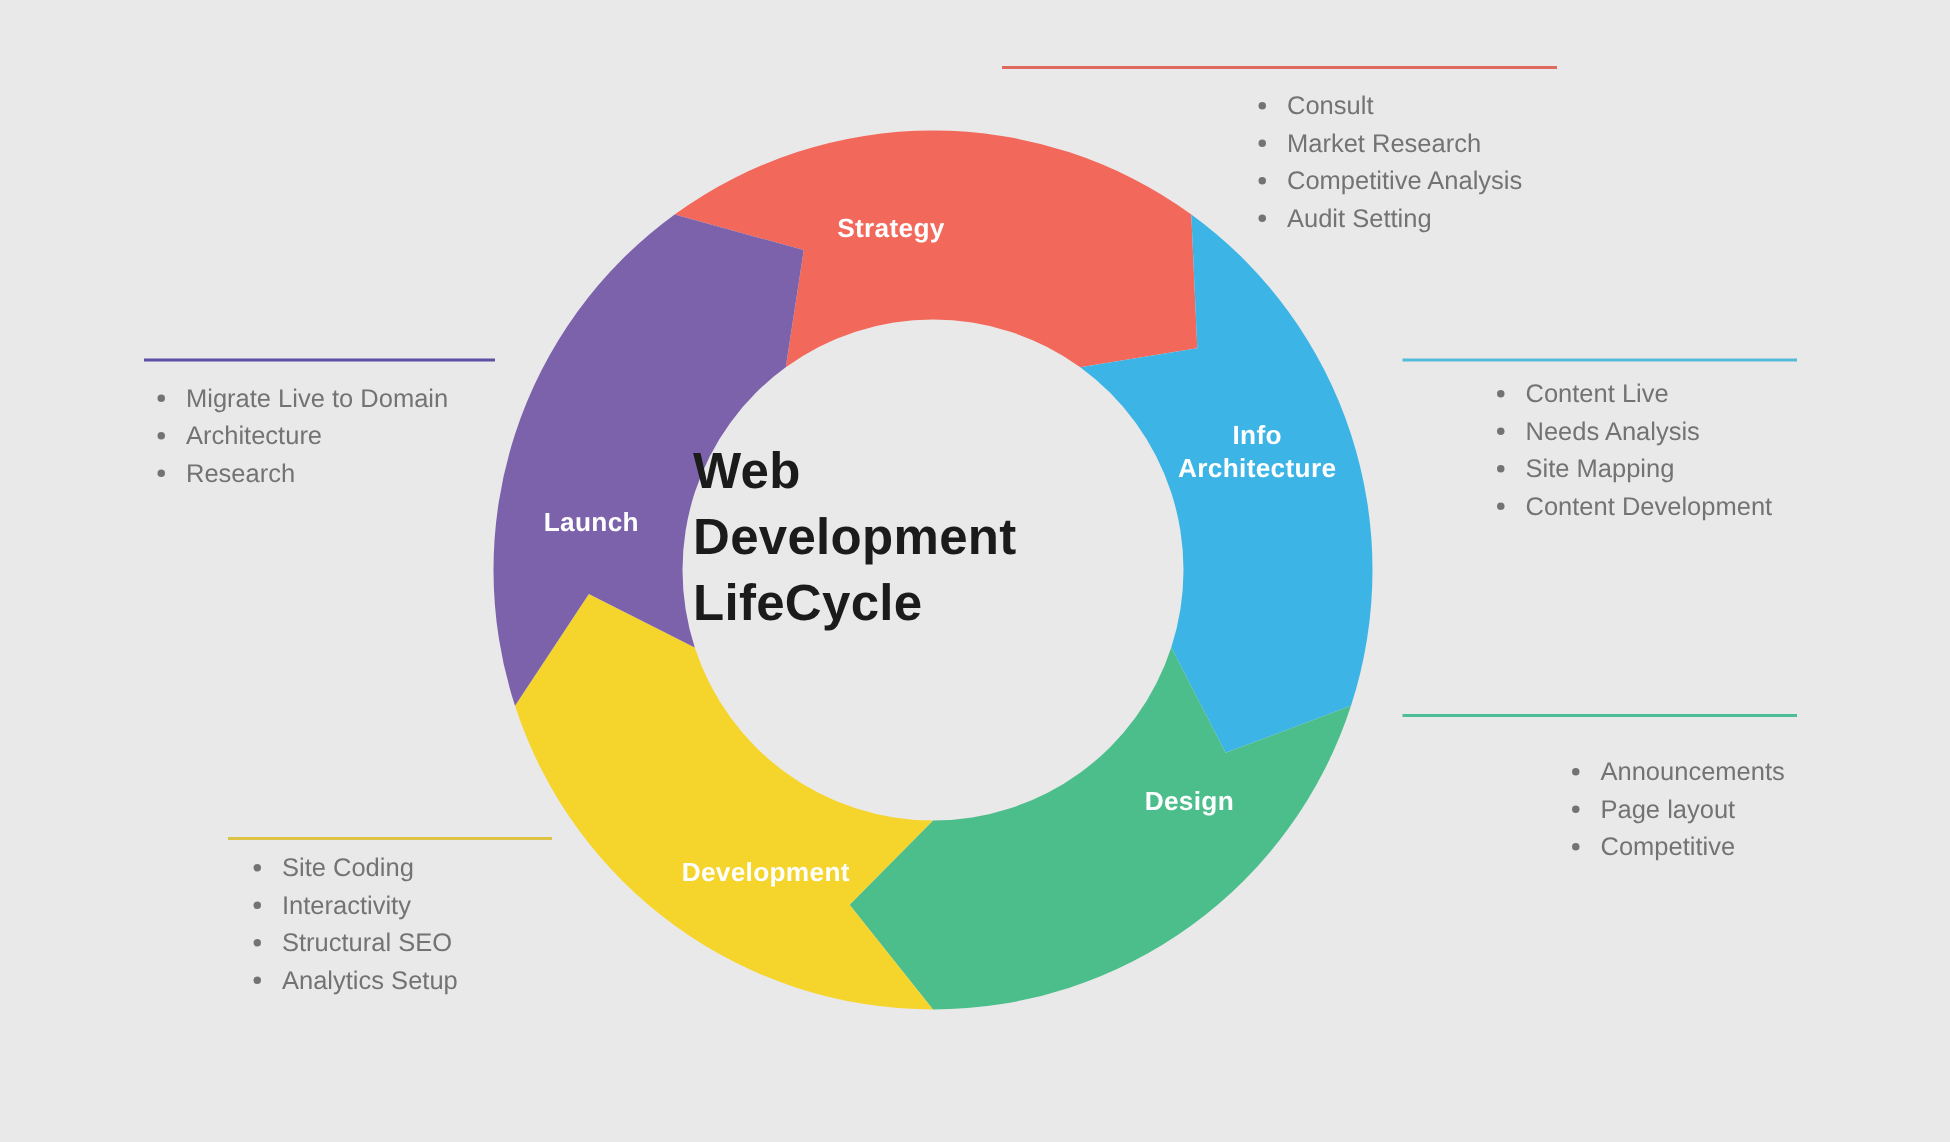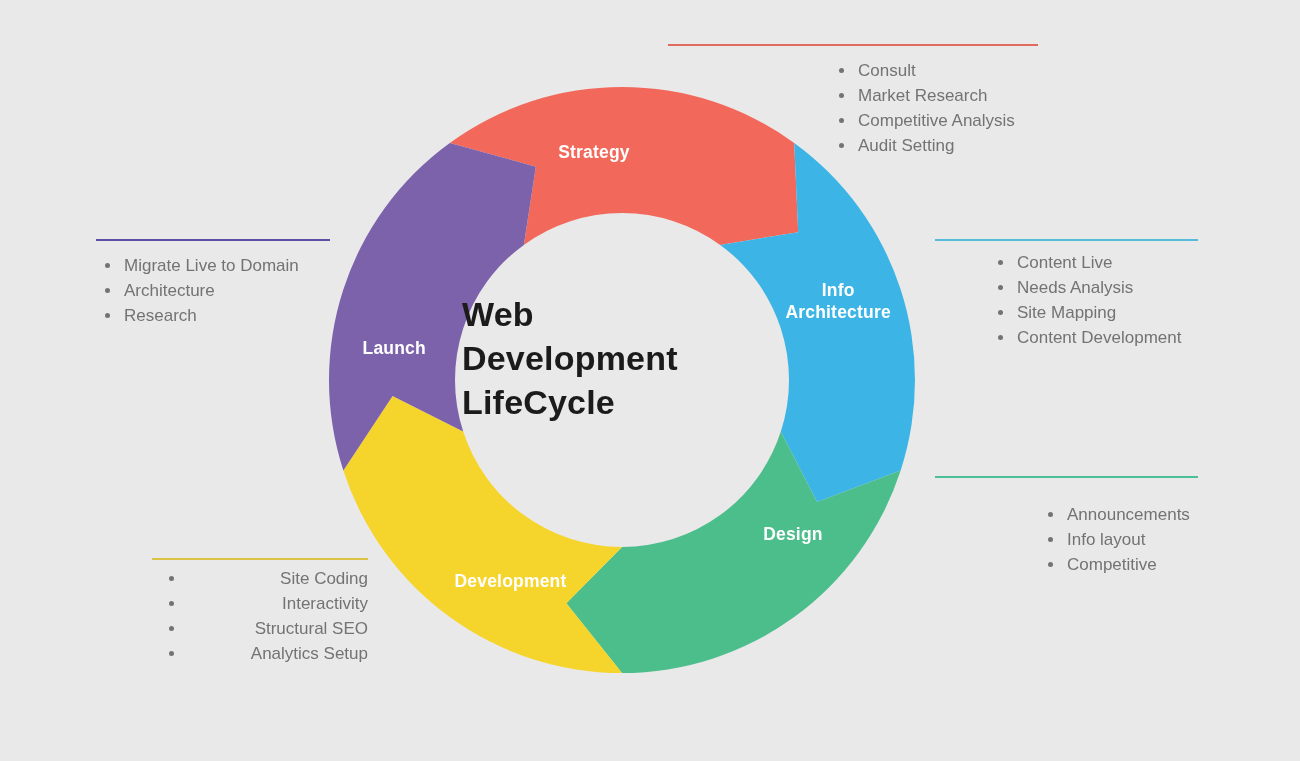--- a/index.html
+++ b/index.html
@@ -48,21 +48,21 @@
 
   .ann-strategy          { left: 668px; top: 44px;  width: 370px; }
   .ann-strategy ul       { margin: 12px 0 0 168px; }
 
   .ann-info-architecture { left: 935px; top: 239px; width: 263px; }
   .ann-info-architecture ul { margin: 9px 0 0 60px; }
 
   .ann-design            { left: 935px; top: 476px; width: 263px; }
   .ann-design ul         { margin: 24px 0 0 110px; }
 
-  .ann-development       { left: 152px; top: 558px; width: 216px; text-align: right; }
+  .ann-development       { left: 152px; top: 558px; width: 216px; }
   .ann-development ul    { margin: 6px 0 0 14px; }
 
   .ann-launch            { left: 96px;  top: 239px; width: 234px; }
   .ann-launch ul         { margin: 12px 0 0 6px; }
 </style>
 </head>
 <body style="background: rgb(234, 233, 233);">
 
 <div class="stage">
 
@@ -102,21 +102,21 @@
         <li>Needs Analysis</li>
         <li>Site Mapping</li>
         <li>Content Development</li>
       </ul>
   </div>
 
   <div class="ann ann-design">
     <div class="rule" style="background: rgb(76, 190, 154);"></div>
     <ul>
         <li>Announcements</li>
-        <li>Info layout</li>
+        <li>Page layout</li>
         <li>Competitive</li>
       </ul>
   </div>
 
   <div class="ann ann-development">
     <div class="rule" style="background: rgb(220, 195, 68);"></div>
     <ul>
         <li>Site Coding</li>
         <li>Interactivity</li>
         <li>Structural SEO</li>

